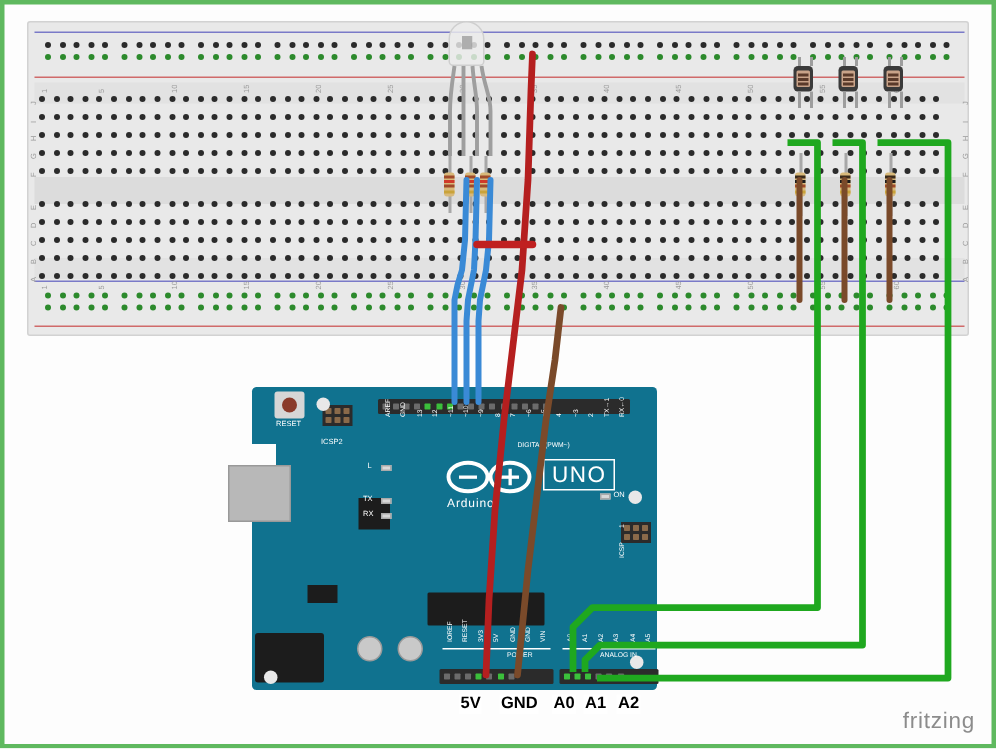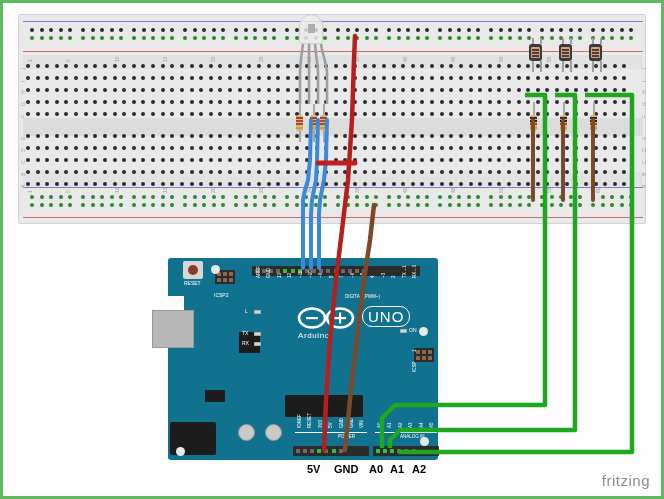--- a/index.html
+++ b/index.html
@@ -186,21 +186,21 @@
     width: 62px; height: 24px;
   }
   #uno-text {
     position: absolute;
     left: 362px; top: 306px;
     font-size: 15px;
     color: #ffffff;
     font-family: "Liberation Sans", sans-serif;
     letter-spacing: 1px;
     border: 1.5px solid #fff;
-    border-radius: 10px;
+    border-radius: 0;
     padding: 0px 5px;
     line-height: 19px;
   }
   #arduino-word {
     position: absolute;
     left: 298px; top: 331px;
     font-size: 8px;
     color: #ffffff;
     letter-spacing: 0.6px;
   }

